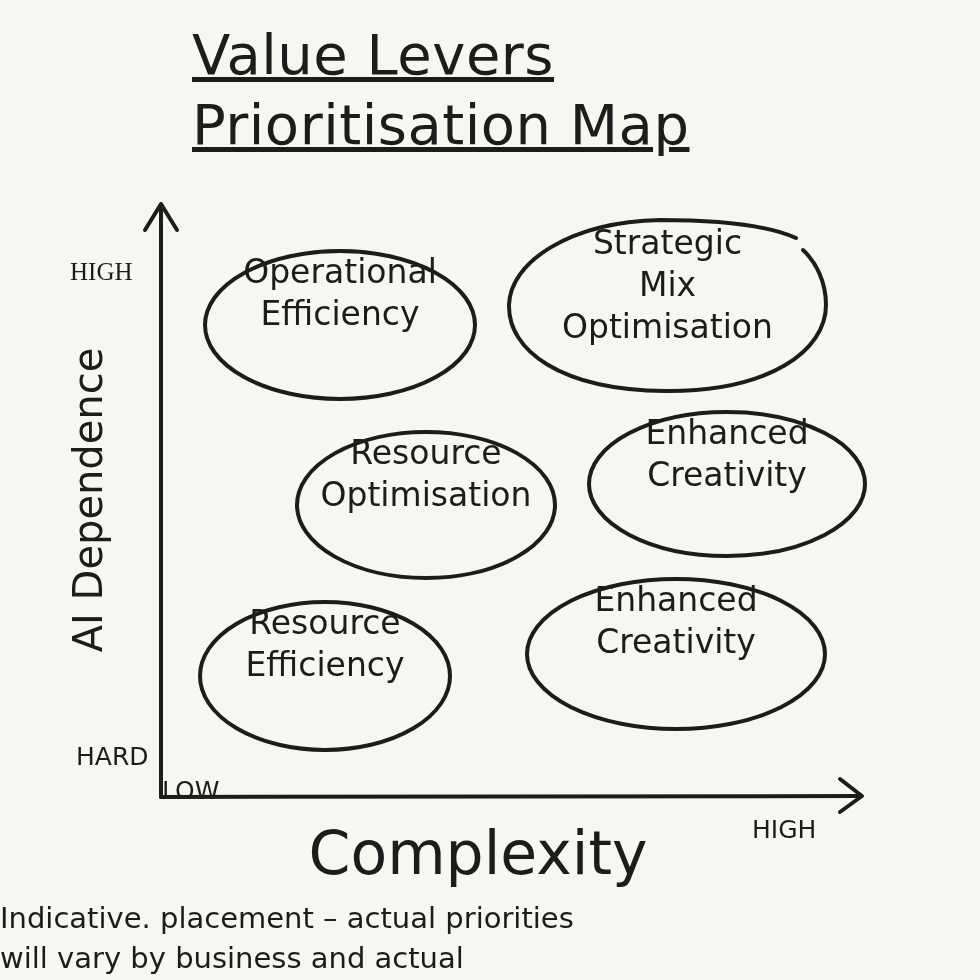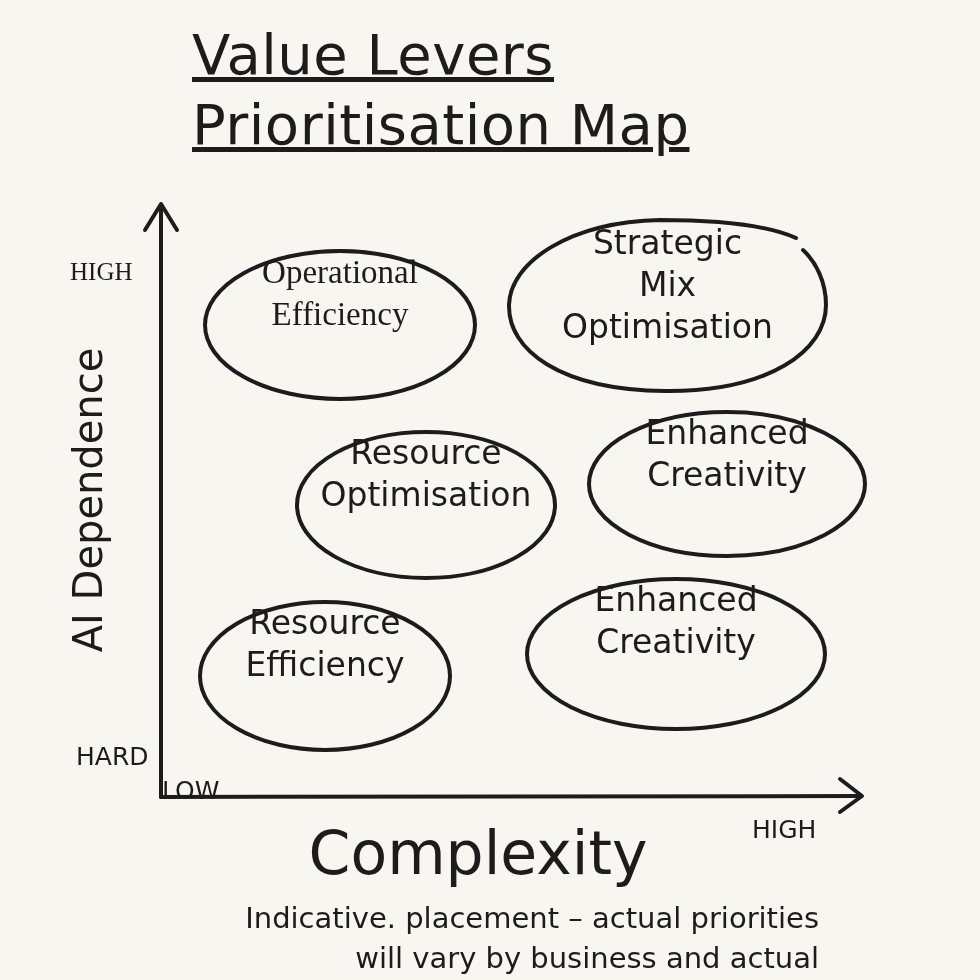--- a/index.html
+++ b/index.html
@@ -8,21 +8,21 @@
   .title { position:absolute; left:192px; top:20px; font-size:56px; line-height:70px; font-weight:normal; letter-spacing:0.5px; }
   .title div { white-space:nowrap;text-decoration:underline; }
   svg.canvas { position:absolute; left:0; top:0; }
   .ylabel { position:absolute; left:88px; top:500px; transform:translate(-50%,-50%) rotate(-90deg);
             font-size:40px; white-space:nowrap; }
   .tick { position:absolute; font-size:25px; white-space:nowrap; }
   .xlabel { position:absolute; left:478px; top:818px; transform:translateX(-50%); font-size:60px; white-space:nowrap; }
   .node { position:absolute; display:flex; flex-direction:column; align-items:center; justify-content:flex-start;
           text-align:center; font-size:33px; line-height:42px; }
   .node span { white-space:nowrap; }
-  .footnote { position:absolute; left:0; width:784px; top:898px; text-align:right; font-size:29px; line-height:40px;margin-left:35px; }
+  .footnote { position:absolute; left:0; width:784px; top:898px; text-align:left; font-size:29px; line-height:40px; }
 </style>
 </head>
 <body>
 
 <div class="title">
   <div>Value Levers</div>
   <div>Prioritisation Map</div>
 </div>
 
 <svg class="canvas" width="980" height="980" viewBox="0 0 980 980">
@@ -44,21 +44,21 @@
 </svg>
 
 <div class="ylabel">AI Dependence</div>
 <div class="tick" style="left:70px; top:258px;font-family:Liberation Serif, serif;">HIGH</div>
 <div class="tick" style="left:76px; top:742px;">HARD</div>
 
 <div class="tick" style="left:162px; top:776px;">LOW</div>
 <div class="tick" style="left:752px; top:815px;">HIGH</div>
 <div class="xlabel">Complexity</div>
 
-<div class="node" style="left:205px; top:251px; width:270px; height:148px;font-family:Liberation Serif, serif;">
+<div class="node" style="left:205px; top:251px; width:270px; height:148px;">
   <span>Operational</span>
   <span>Efficiency</span>
 </div>
 
 <div class="node" style="left:509px; top:222px; width:317px; height:168px;">
   <span>Strategic</span>
   <span>Mix</span>
   <span>Optimisation</span>
 </div>
 

